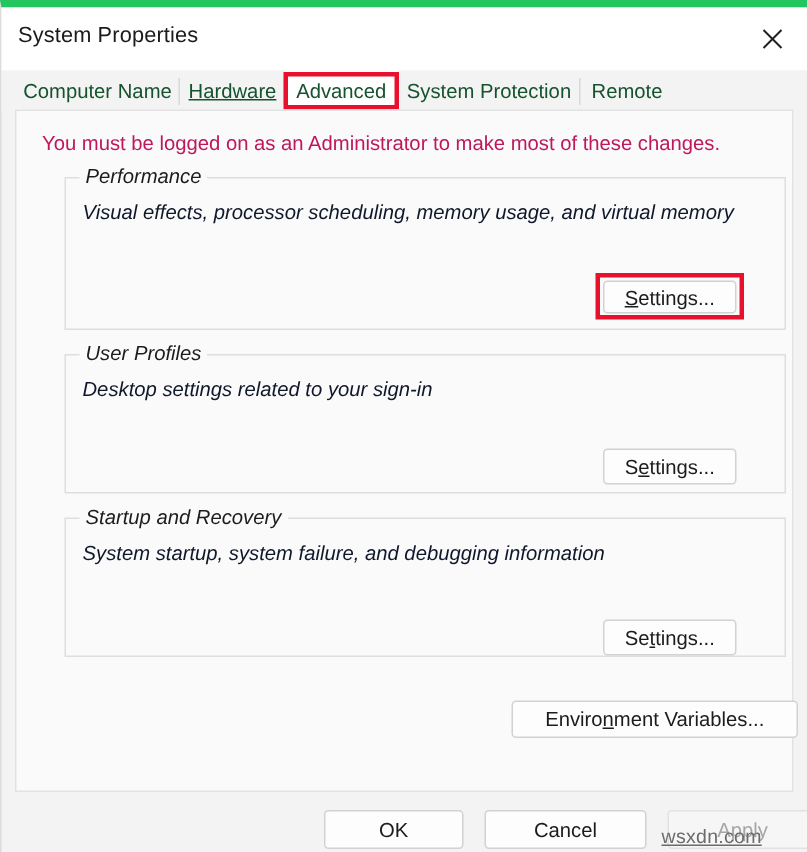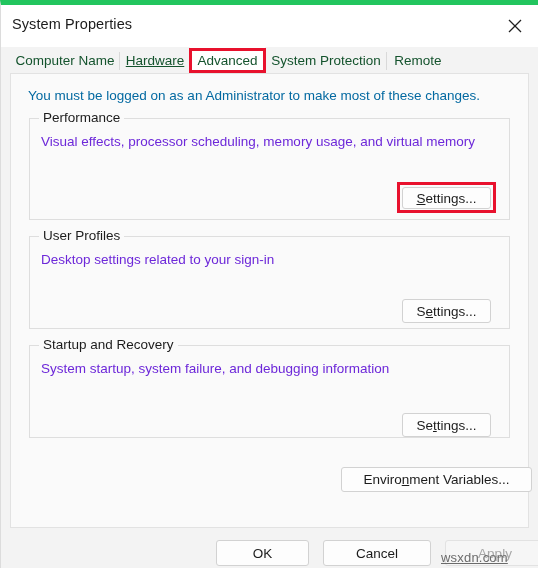--- a/index.html
+++ b/index.html
@@ -111,49 +111,50 @@
     background: #fafafa;
     border: 1px solid #e2e2e2;
     box-sizing: border-box;
   }
 
   #admin-note {
     position: absolute;
     left: 27px;
     top: 83px;
     font-size: 13.5px;
-    color: #0369a1;
+    color: #be185d;
     white-space: nowrap;
   }
 
   
   .groupbox {
     position: absolute;
-    left: 28px;
+    left: 42px;
     width: 481px;
     border: 1px solid #dedede;
     background: transparent;
     box-sizing: border-box;
+    font-style: italic;
   }
   .group-legend {
     position: absolute;
     top: -9px;
     left: 9px;
     background: #fafafa;
     padding: 0 4px;
     font-size: 13.5px;
     color: #1c1c1c;
     white-space: nowrap;
   }
   .group-desc {
     position: absolute;
     left: 11px;
     top: 15px;
     font-size: 13.5px;
-    color: #6d28d9;
+    color: #0f172a;
     white-space: nowrap;
   }
 
   #gb-performance { top: 113px; height: 102px; }
   #gb-userprofiles { top: 231px; height: 93px; }
   #gb-startup { top: 340px; height: 93px; }
 
   
   .btn {
     position: absolute;

